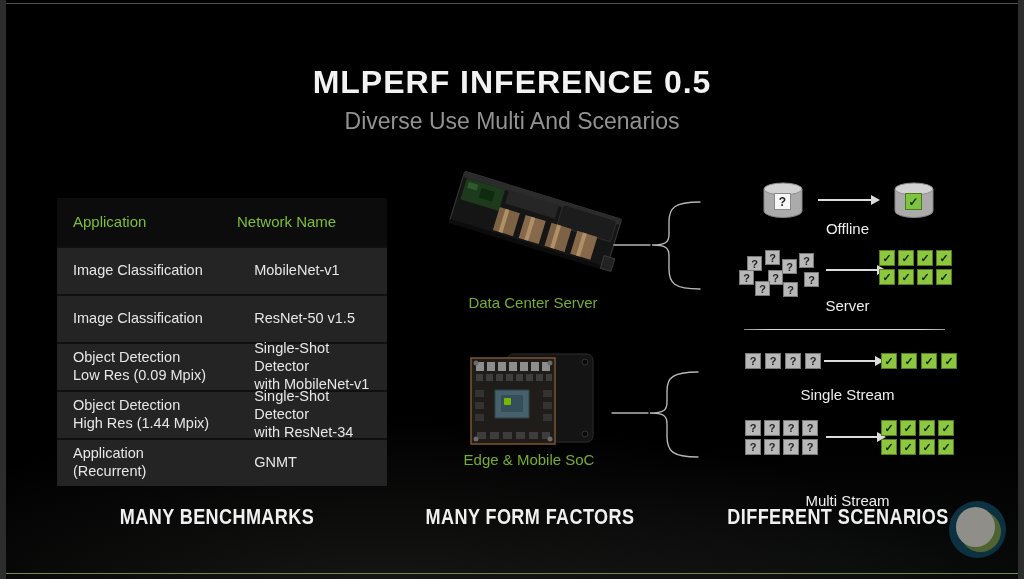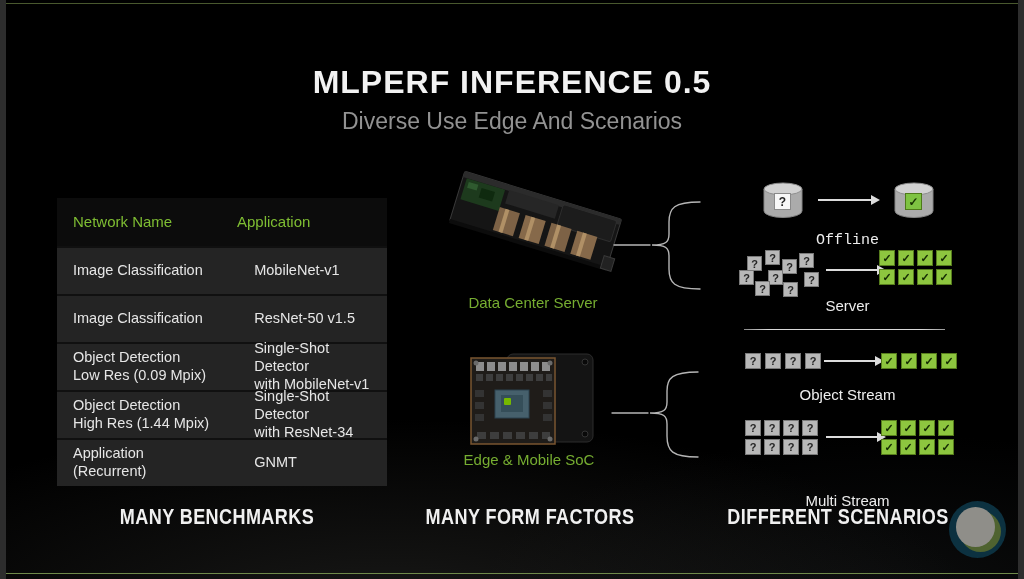--- a/index.html
+++ b/index.html
@@ -75,26 +75,26 @@
   .cam .face{position:absolute;left:7px;top:6px;width:39px;height:40px;border-radius:50%;background:#8f8e89;}
 </style>
 </head>
 <body>
 
 <div class="stage">
   <div class="frame-top"></div>
   <div class="frame-bottom"></div>
 
   <div class="title">MLPERF INFERENCE 0.5</div>
-  <div class="subtitle">Diverse Use Edge And Scenarios</div>
+  <div class="subtitle">Diverse Use Multi And Scenarios</div>
 
   <div class="bench-table">
     <div class="thead">
+      <div class="th">Application</div>
       <div class="th">Network Name</div>
-      <div class="th">Application</div>
     </div>
     <div class="trow">
       <div class="td">Image Classification</div>
       <div class="td">MobileNet-v1</div>
     </div>
     <div class="trow">
       <div class="td">Image Classification</div>
       <div class="td">ResNet-50 v1.5</div>
     </div>
     <div class="trow">
@@ -208,21 +208,21 @@
     <div class="sym box w lg">?</div>
   </div>
   <div class="arrow" style="left:818px;top:199px;width:60px;"></div>
   <div class="cyl" style="left:893px;top:182px;">
     <svg width="42" height="38" viewBox="0 0 42 38">
       <path d="M2 7 L2 29 A19 6.5 0 0 0 40 29 L40 7" fill="#ababab" stroke="#858585"></path>
       <ellipse cx="21" cy="7" rx="19" ry="6" fill="#d2d2d2" stroke="#8f8f8f"></ellipse>
     </svg>
     <div class="sym box g lg">✓</div>
   </div>
-  <div class="scn-label" style="top:232px;font-family:Liberation Mono, monospace;">Offline</div>
+  <div class="scn-label" style="top:220px;">Offline</div>
 
   <div class="scatter" style="left:738px;top:249px;">
     <div class="box q" style="left:9px;top:7px;">?</div>
     <div class="box q" style="left:27px;top:1px;">?</div>
     <div class="box q" style="left:44px;top:10px;">?</div>
     <div class="box q" style="left:61px;top:4px;">?</div>
     <div class="box q" style="left:1px;top:21px;">?</div>
     <div class="box q" style="left:30px;top:21px;">?</div>
     <div class="box q" style="left:66px;top:23px;">?</div>
     <div class="box q" style="left:17px;top:32px;">?</div>
@@ -249,21 +249,21 @@
     <div class="box q">?</div>
     <div class="box q">?</div>
   </div>
   <div class="arrow" style="left:824px;top:360px;width:58px;"></div>
   <div class="row4" style="left:881px;top:353px;">
     <div class="box c">✓</div>
     <div class="box c">✓</div>
     <div class="box c">✓</div>
     <div class="box c">✓</div>
   </div>
-  <div class="scn-label" style="top:386px;">Object Stream</div>
+  <div class="scn-label" style="top:386px;">Single Stream</div>
 
   <div class="grid42" style="left:745px;top:420px;">
     <div class="box q">?</div>
     <div class="box q">?</div>
     <div class="box q">?</div>
     <div class="box q">?</div>
     <div class="box q">?</div>
     <div class="box q">?</div>
     <div class="box q">?</div>
     <div class="box q">?</div>

